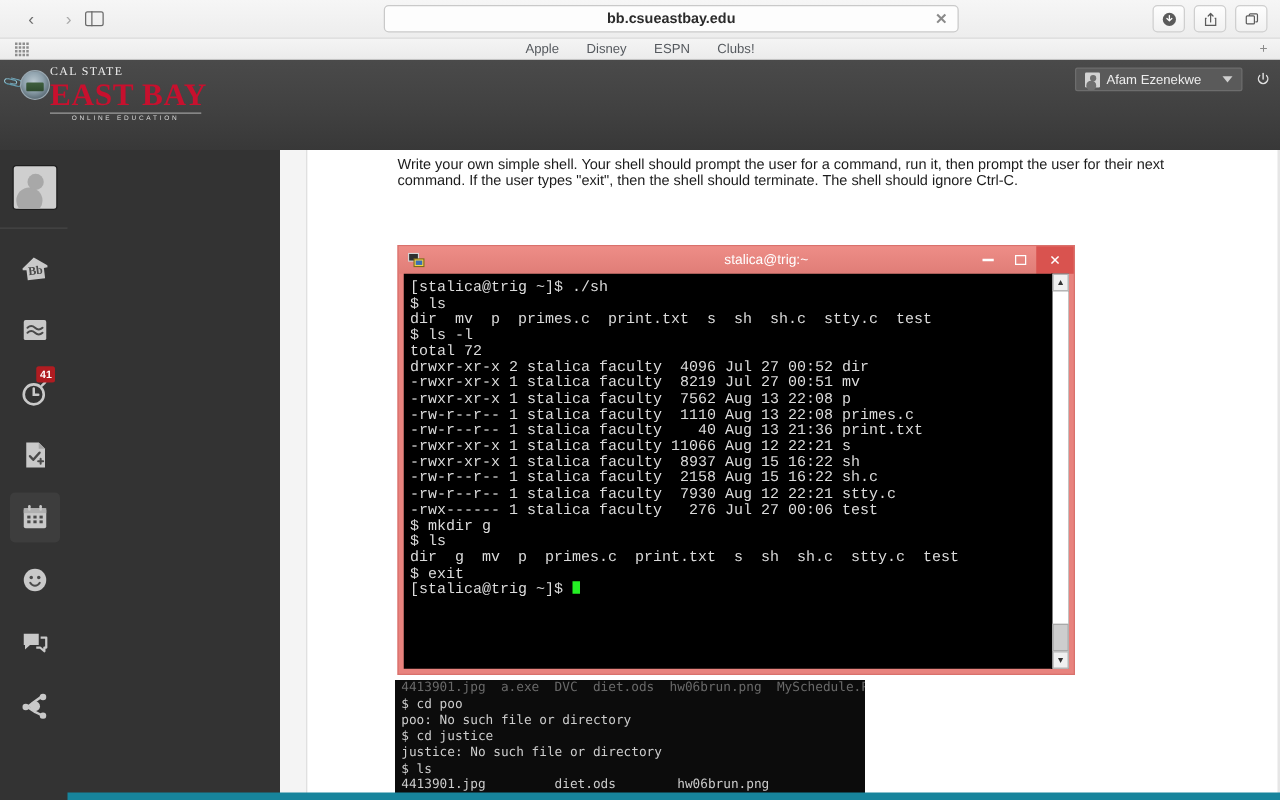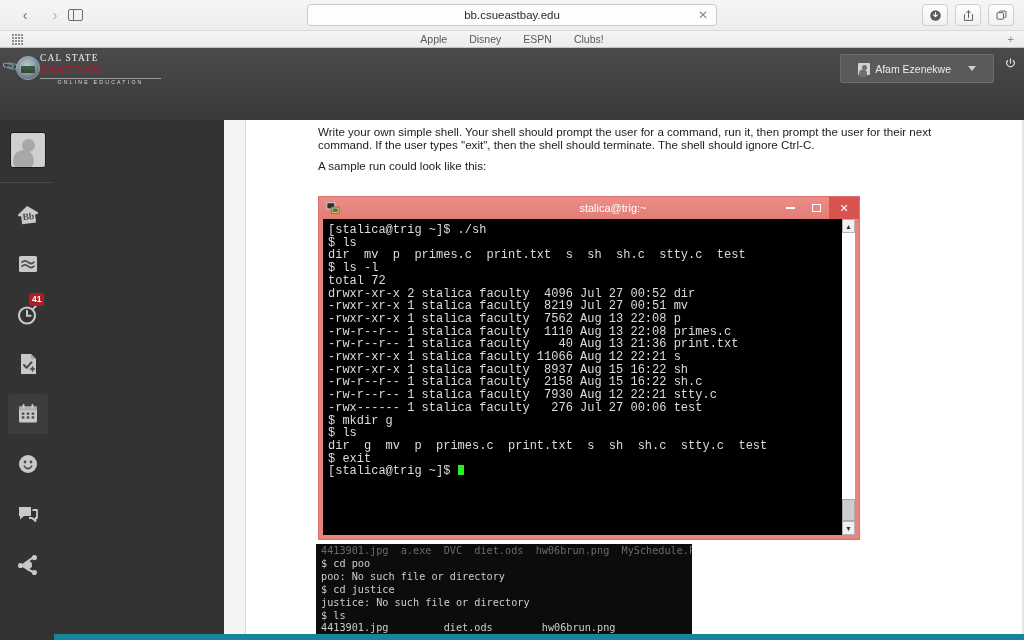--- a/index.html
+++ b/index.html
@@ -34,25 +34,25 @@
   .sb-glyph {
     width: 15px; height: 12px;
     border: 1.3px solid #6b6b6b; border-radius: 2px;
     position: relative;
   }
   .sb-glyph::after {
     content: ""; position: absolute; left: 4px; top: -1px; bottom: -1px;
     width: 1.3px; background: #6b6b6b;
   }
   #address-bar {
-    position: absolute; left: 307px; top: 4px; width: 410px; height: 22px;
+    position: absolute; left: 307px; top: 4px; width: 460px; height: 22px;
     background: #fdfdfd;
     border: 1px solid #c9c9c9; border-radius: 4px;
     display: flex; align-items: center; justify-content: center;
-    font-size: 11.5px; color: #2b2b2b;
+    font-size: 11.5px; color: #2b2b2b; font-weight: bold;
   }
   #url-clear {
     position: absolute; right: 8px; top: 50%; transform: translateY(-50%);
     font-size: 12px; color: #8a8a8a; line-height: 1;
   }
   .tb-right { position: absolute; right: 10px; top: 4px; display: flex; gap: 7px; }
   .tb-btn {
     width: 26px; height: 22px;
     border: 1px solid #cfcfcf; border-radius: 4px;
     background: linear-gradient(#fefefe, #f1f1f1);
@@ -100,33 +100,33 @@
     background: linear-gradient(#3f5f3f, #2e4a2e);
     border-radius: 1px;
   }
   .logo-text { line-height: 1; }
   #logo-cal {
     font-family: "Liberation Serif", serif;
     font-size: 9.5px; letter-spacing: 1.1px; color: #efefef; font-weight: 400;
   }
   #logo-eb {
     font-family: "Liberation Serif", serif;
-    font-size: 12px; letter-spacing: 0.5px; color: #c8102e; font-weight: 400;
+    font-size: 25px; letter-spacing: 0.5px; color: #c8102e; font-weight: 700;
     margin-top: 1px; line-height: 0.95;
   }
   #logo-oe {
     font-size: 5.2px; letter-spacing: 2.2px; color: #d8d8d8;
     border-top: 1px solid #9d9d9d; padding-top: 1.5px; margin-top: 2px;
     width: 121px; text-align: center;
   }
 
   #user-menu {
-    position: absolute; right: 30px; top: 6px; height: 29px;
+    position: absolute; right: 30px; top: 6px; height: 19px;
     background: #5a5a5a; border: 1px solid #6d6d6d; border-radius: 2px;
-    display: flex; align-items: center; padding: 0 17px; gap: 5px;
+    display: flex; align-items: center; padding: 0 7px; gap: 5px;
   }
   #user-avatar {
     width: 12px; height: 12px; background: #d3d3d3; border-radius: 1px;
     position: relative; flex: 0 0 auto;
   }
   #user-avatar::after {
     content: ""; position: absolute; left: 3.5px; top: 2px;
     width: 5px; height: 5px; border-radius: 50%; background: #6f6f6f;
     box-shadow: -1.5px 6px 0 1.5px #6f6f6f;
   }
@@ -460,21 +460,20 @@
       <circle cx="18.4" cy="19.6" r="2.6" fill="#c9c9c9"></circle>
     </svg>
   </div>
 </div>
 
 <div id="content-gutter"></div>
 
 <div id="content">
 
   <div class="para" id="para-1">Write your own simple shell.  Your shell should prompt the user for a command, run it, then prompt the user for their next command.  If the user types "exit", then the shell should terminate.  The shell should ignore Ctrl-C.</div>
-  <div class="para" id="para-2">A sample run could look like this:</div>
 
   <div id="putty-1">
     <div id="putty-title">
       <svg id="putty-icon" viewBox="0 0 16 16">
         <rect x="1" y="2" width="9" height="7" fill="#2f2f2f" stroke="#d8d8d8" stroke-width="1"></rect>
         <rect x="6" y="7" width="9" height="7" fill="#f2d24a" stroke="#7a6a18" stroke-width="1"></rect>
         <rect x="7.5" y="8.5" width="6" height="4" fill="#3a6fb5"></rect>
       </svg>
       <span id="putty-titletext">stalica@trig:~</span>
       <div class="win-btns">

